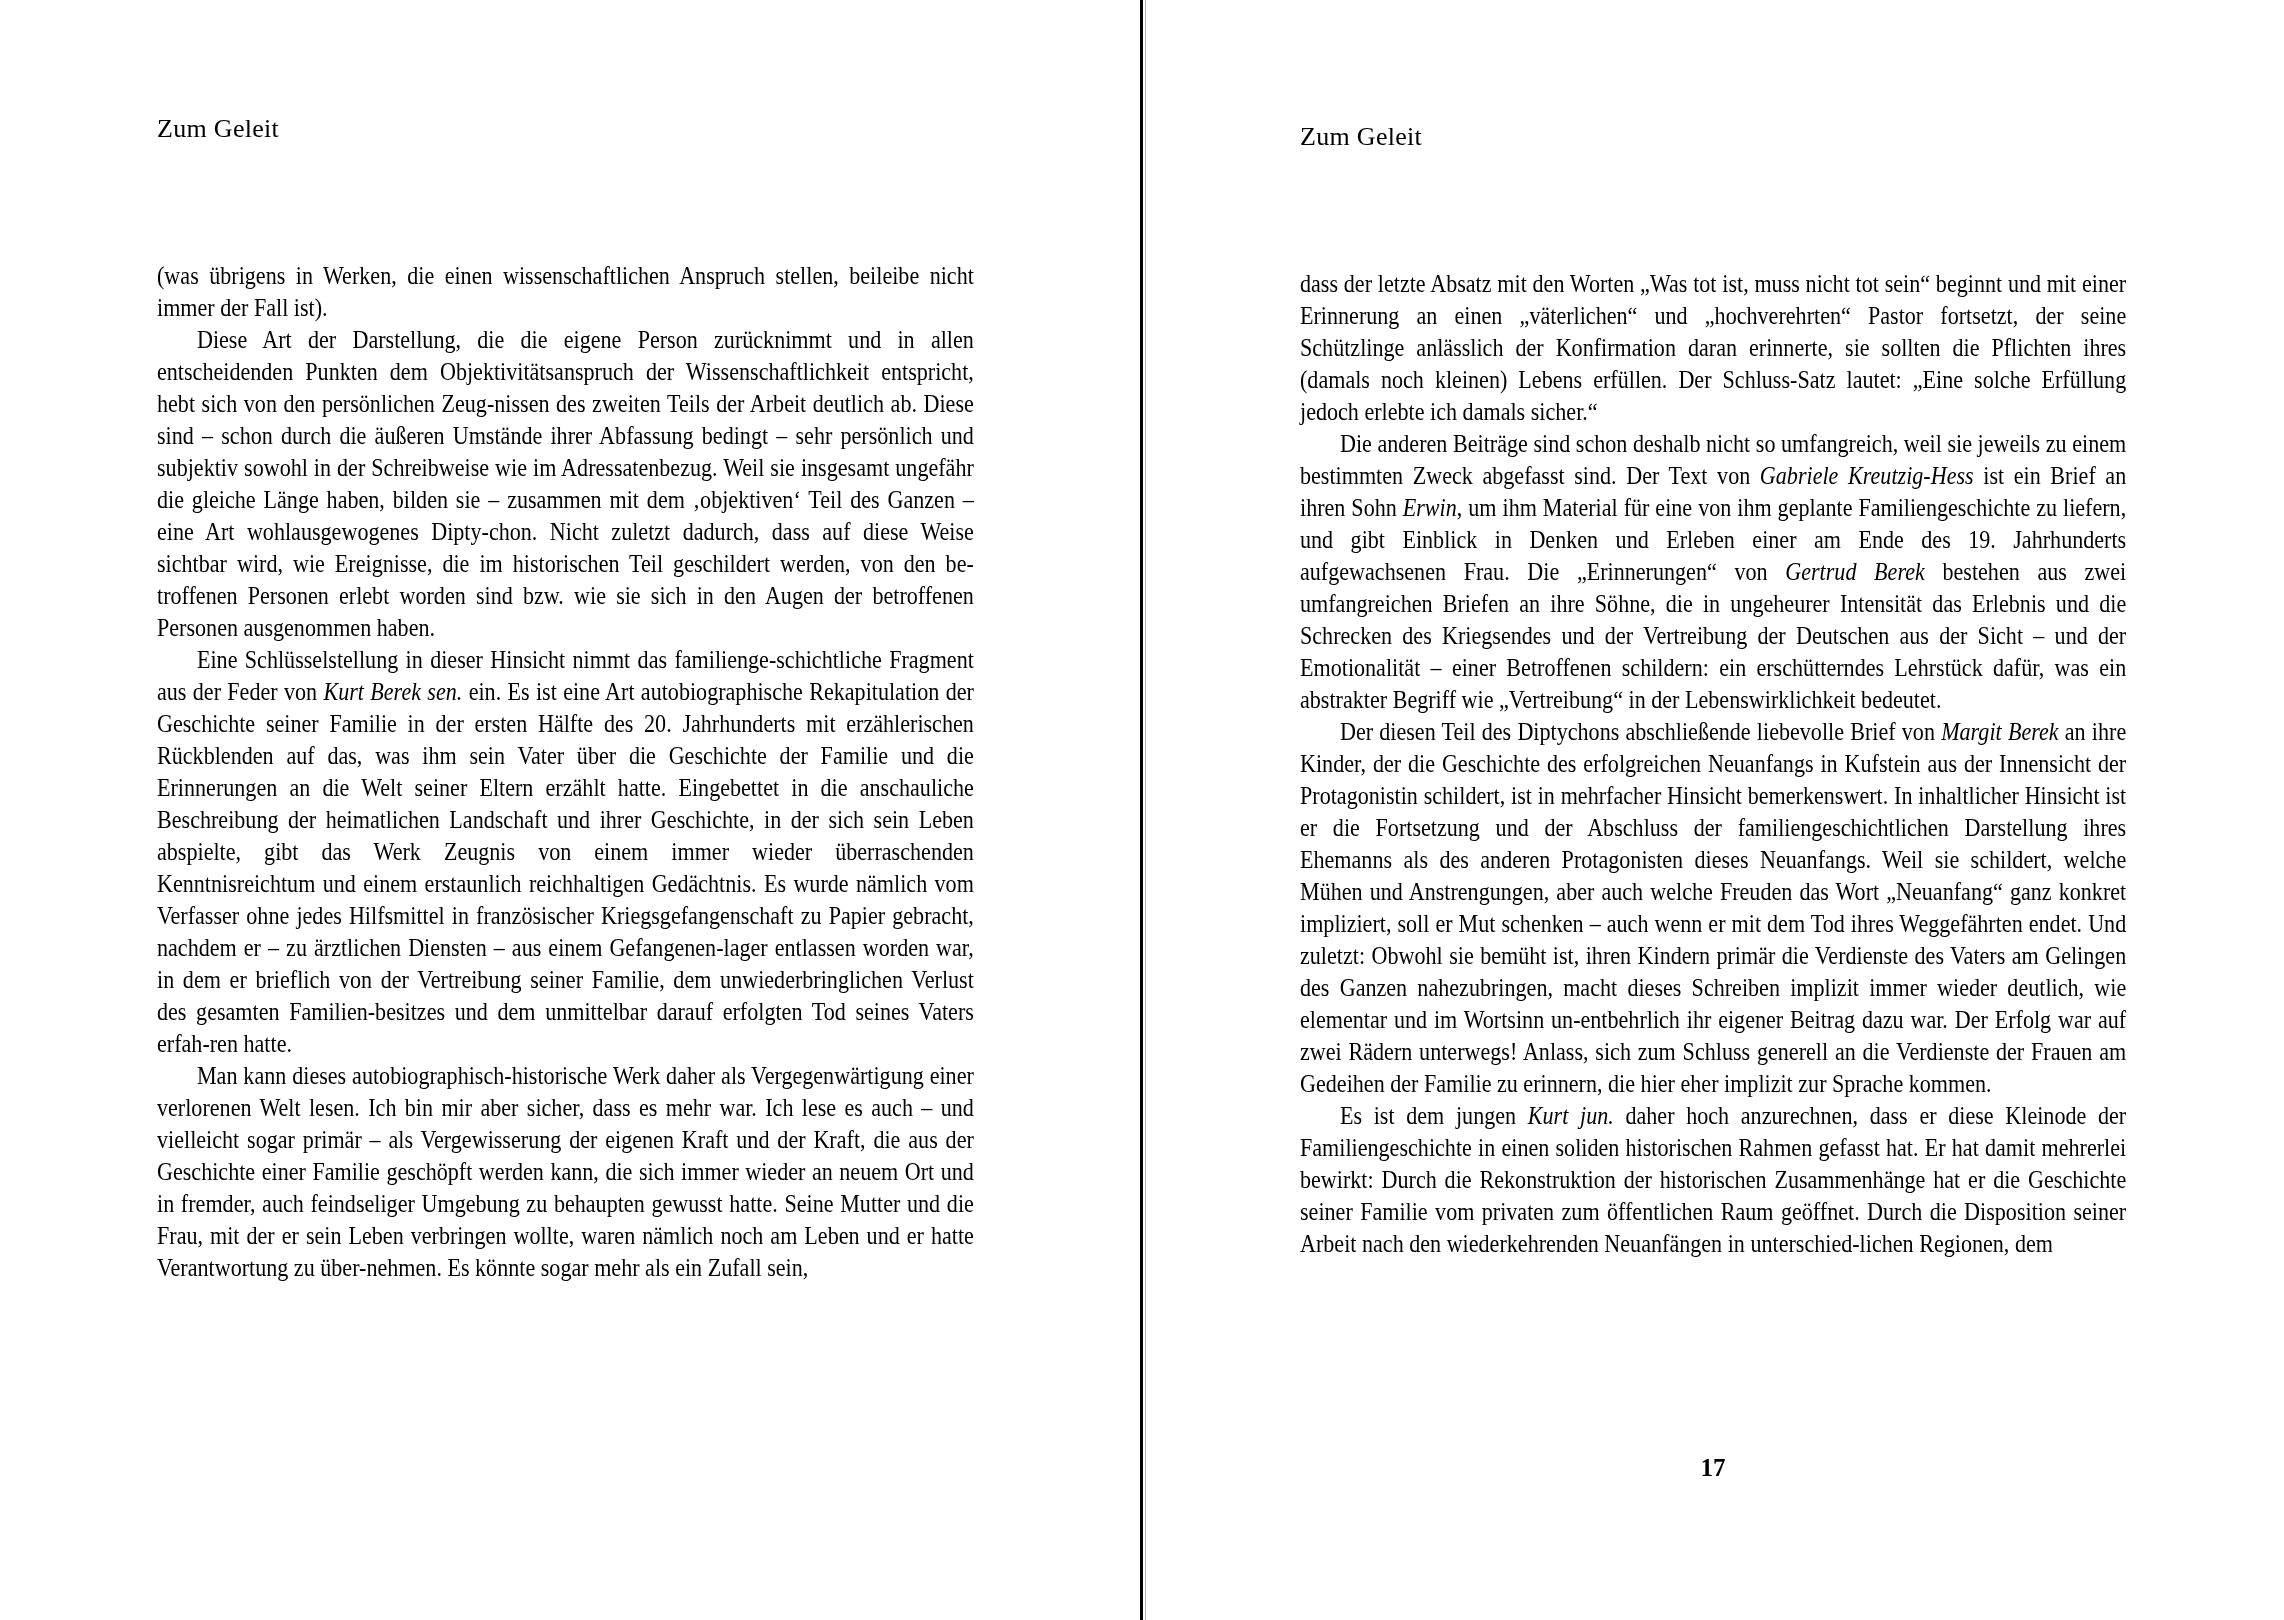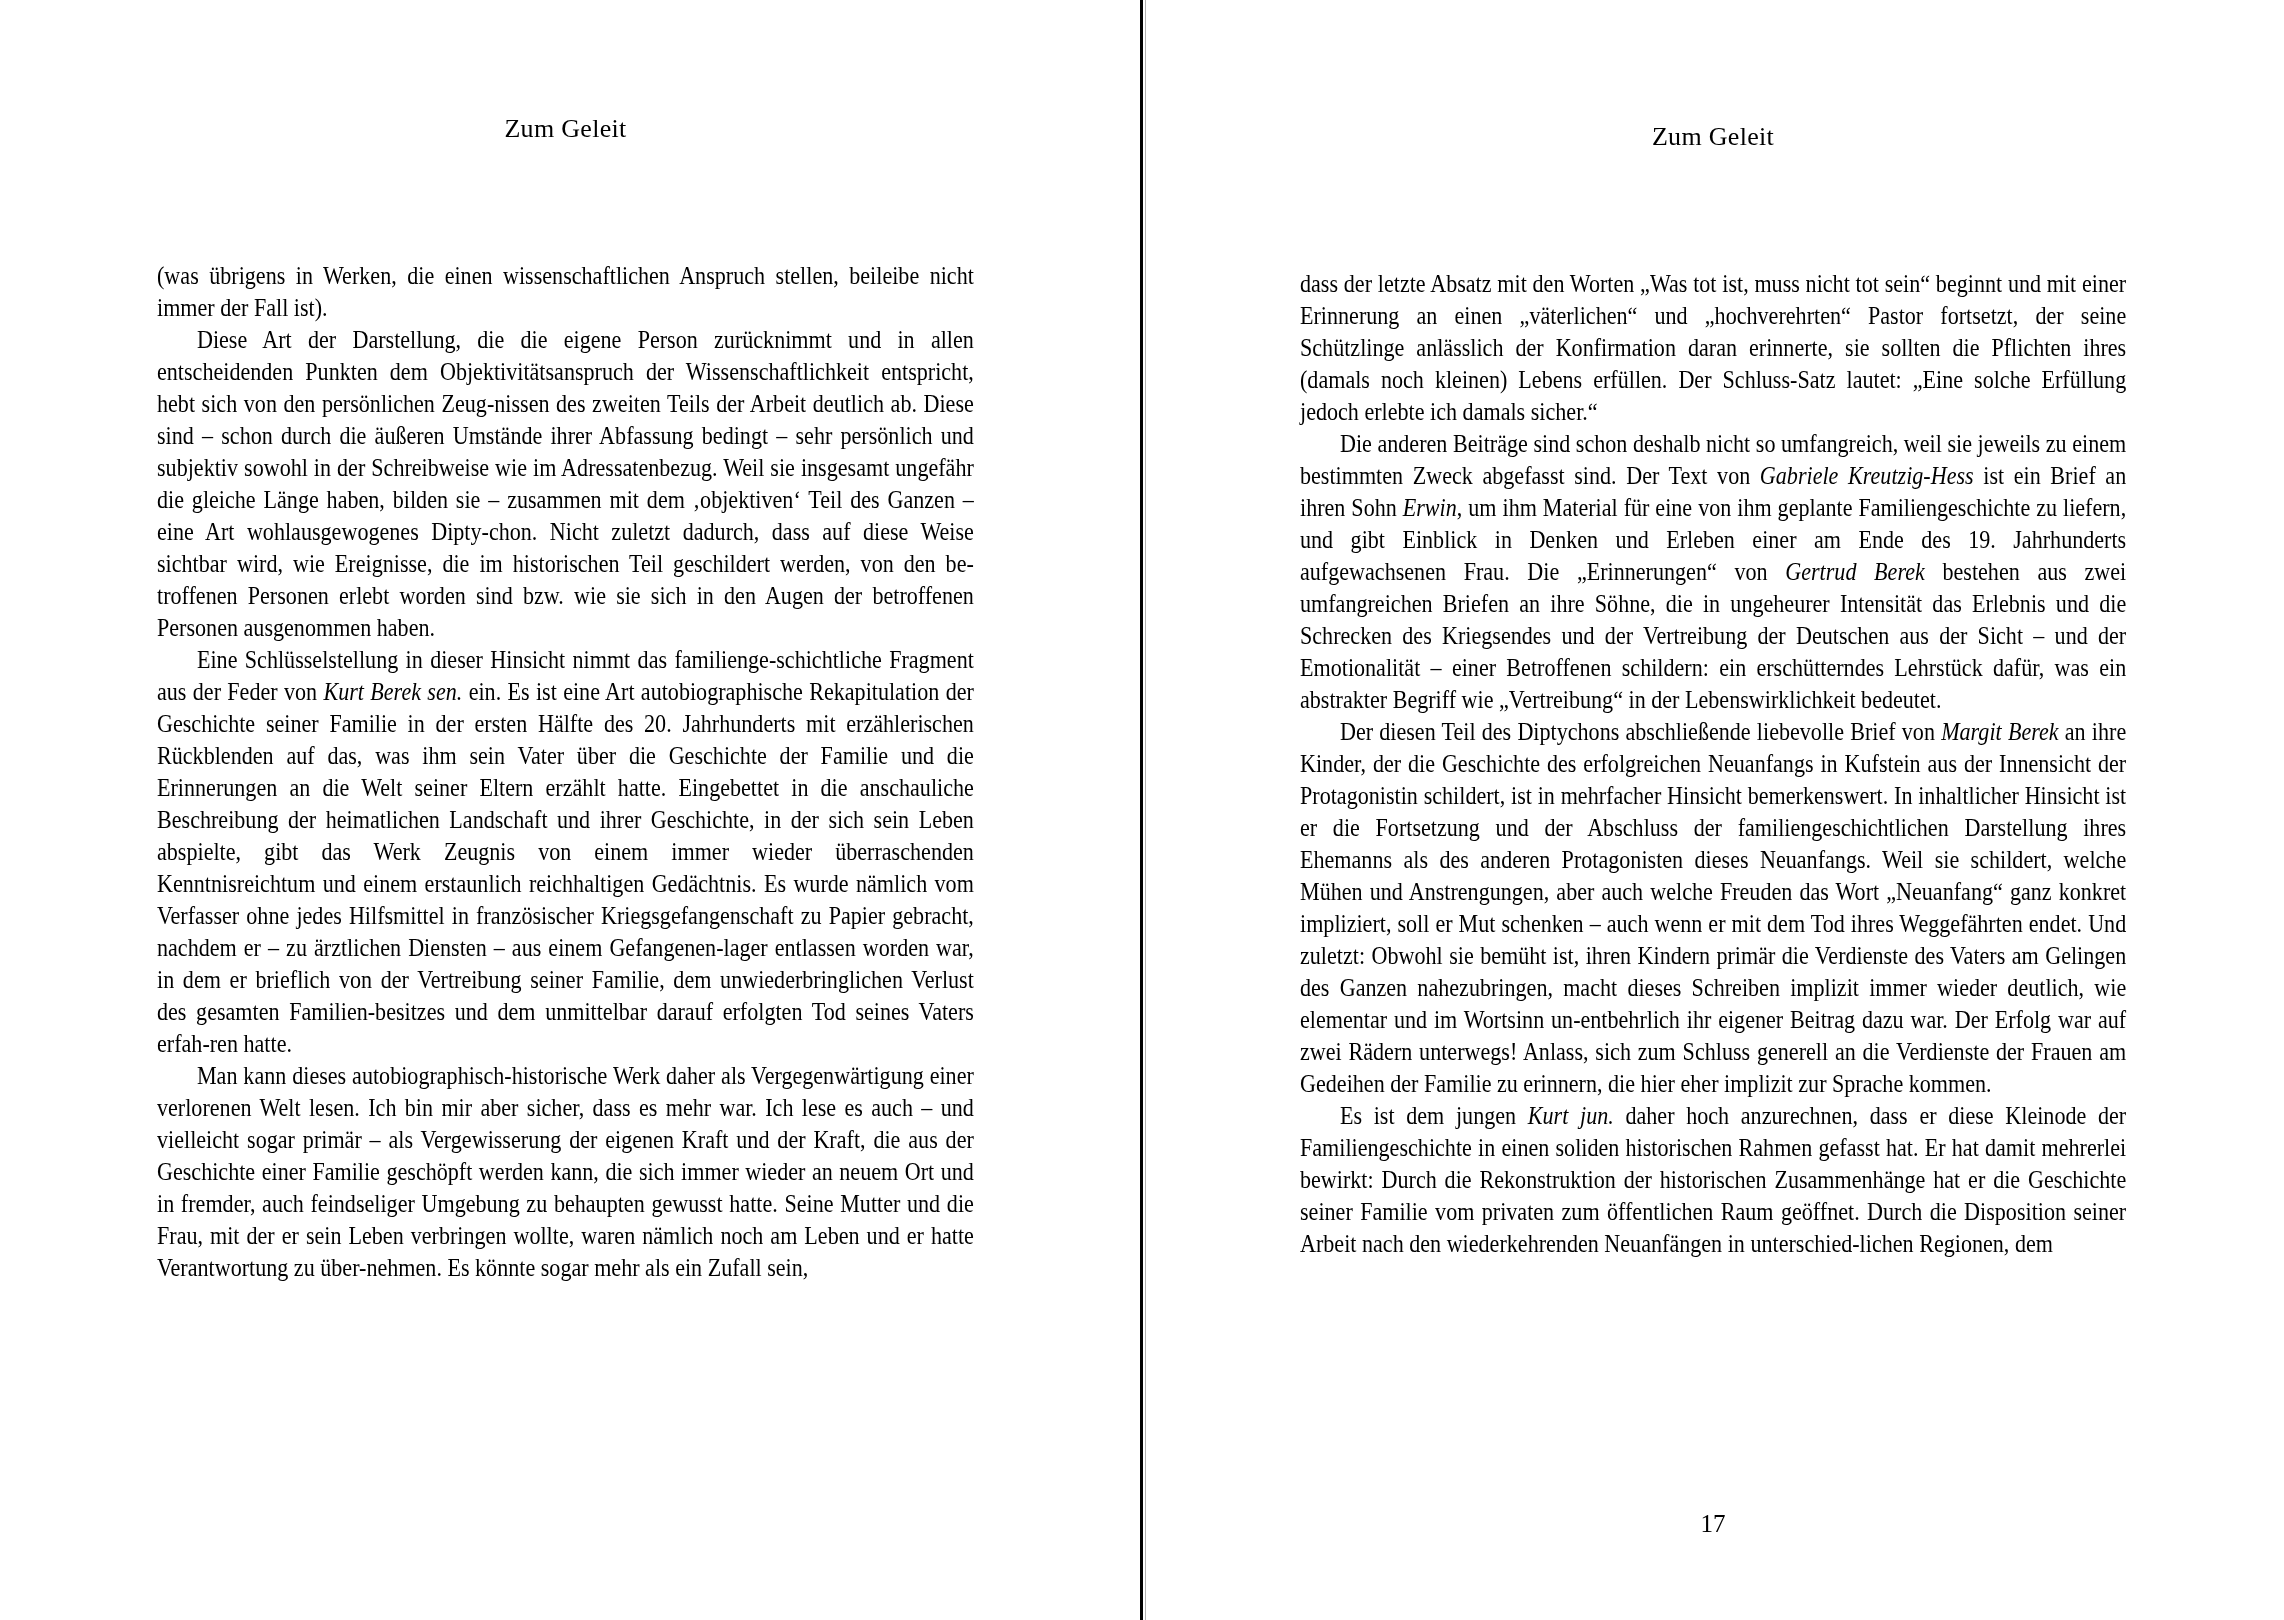--- a/index.html
+++ b/index.html
@@ -14,21 +14,21 @@
   .spread { position: absolute; left: 0; top: 0; width: 2284px; height: 1620px; }
   .page { position: absolute; top: 0; height: 1620px; width: 1142px; }
   .page-left  { left: 0; }
   .page-right { left: 1142px; }
 
   .running-header {
     position: absolute;
     margin: 0;
     font-size: 26px;
     font-weight: 400;
-    text-align: center;
+    text-align: left;
     letter-spacing: 0.3px;
     white-space: nowrap;
   }
   .page-left  .running-header { left: 157px; width: 817px; top: 114px; }
   .page-right .running-header { left: 158px; width: 826px; top: 122px; }
 
   .textblock {
     position: absolute;
     font-size: 26px;
     line-height: 32px;
@@ -43,21 +43,21 @@
   .para.indent { text-indent: 47px; }
   .para em { font-style: italic; }
 
   .page-number {
     position: absolute;
     margin: 0;
     font-size: 25px;
     text-align: center;
   }
   .page-left  .page-number { left: 157px; width: 817px; top: 1445px; }
-  .page-right .page-number { left: 158px; width: 826px; top: 1510px; }
+  .page-right .page-number { left: 158px; width: 826px; top: 1454px; font-weight: bold; }
 
   .divider {
     position: absolute; top: 0; height: 1620px;
     left: 1140px; width: 3.3px;
     background: #000000;
   }
   .divider-edge {
     position: absolute; top: 0; height: 1620px;
     left: 1145px; width: 1.3px;
     background: #b0b0b0;

